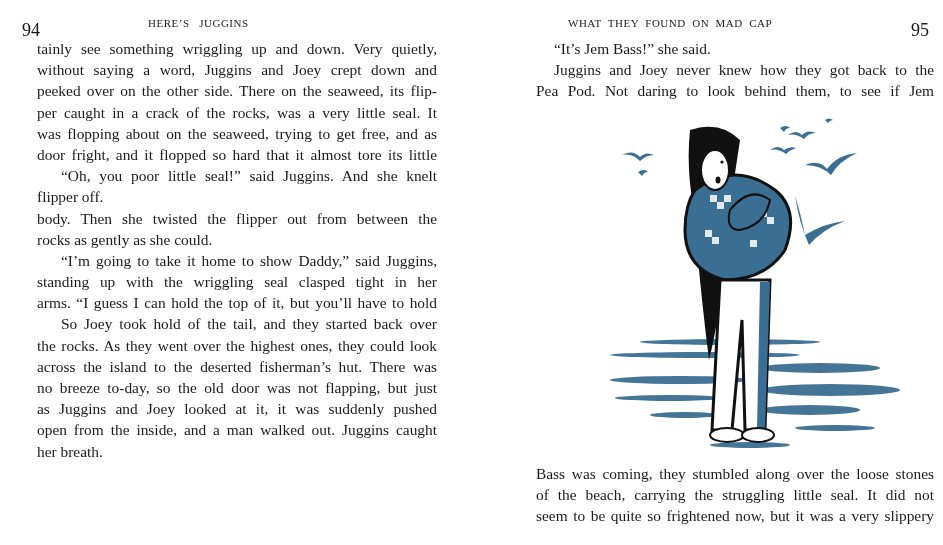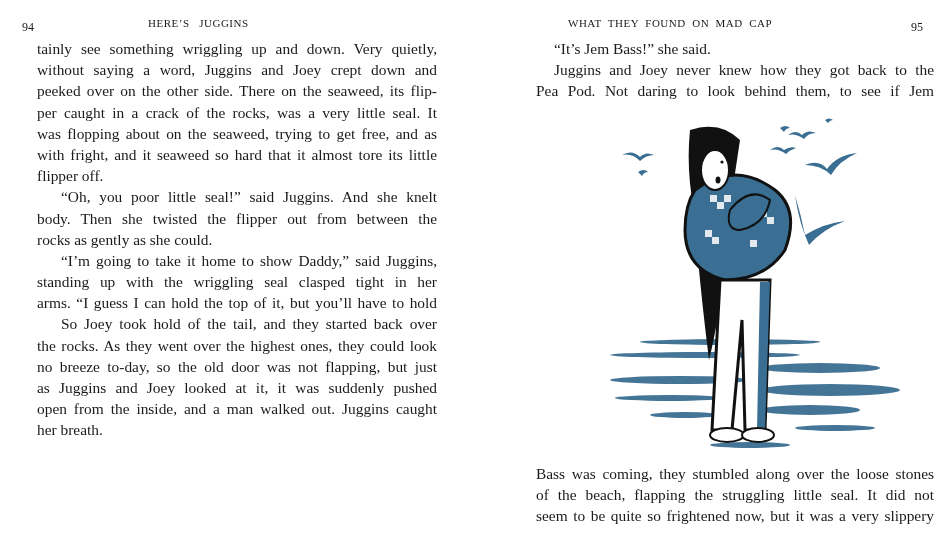--- a/index.html
+++ b/index.html
@@ -2,48 +2,49 @@
 <html><head>
 <meta charset="utf-8">
 <style>
   html, body { margin:0; padding:0; background:#ffffff; }
   body { width:943px; height:545px; position:relative; overflow:hidden;
          font-family:"Liberation Serif", "DejaVu Serif", serif; color:#1a1a1a; }
   .page { position:absolute; top:0; height:545px; }
   .page-left { left:0; width:470px; }
   .page-right { left:470px; width:473px; }
   .runhead { position:absolute; top:17px; font-size:11px; letter-spacing:0.5px; }
-  .folio { position:absolute; top:20px; font-size:12px; }
+  .folio { position:absolute; top:20px; font-size:18px; }
   .para { position:absolute; font-size:15.4px; line-height:21.2px; margin:0; text-align:justify; }
   .line { display:block; height:21.2px; white-space:nowrap; text-align-last:justify; }
   .line.last { text-align-last:left; }
   .illustration { position:absolute; left:140px; top:110px; width:300px; height:345px; }
 </style>
 </head>
 <body>
 
 <div class="page page-left">
   <div class="folio" style="left:22px;">94</div>
   <div class="runhead" style="left:148px; white-space:pre;">HERE’S   JUGGINS</div>
   <div class="para" style="left:37px; top:38px; width:400px;">
     <span class="line">tainly see something wriggling up and down. Very quietly,</span>
     <span class="line">without saying a word, Juggins and Joey crept down and</span>
     <span class="line">peeked over on the other side. There on the seaweed, its flip-</span>
     <span class="line">per caught in a crack of the rocks, was a very little seal. It</span>
     <span class="line">was flopping about on the seaweed, trying to get free, and as</span>
-    <span class="line">with fright, and it seaweed so hard that it almost tore its little</span>
+    <span class="line">door fright, and it flopped so hard that it almost tore its little</span>
+    <span class="line" style="padding-left:24px;">“Oh, you poor little seal!” said Juggins. And she knelt</span>
     <span class="line last">flipper off.</span>
-    <span class="line" style="padding-left:24px;">“Oh, you poor little seal!” said Juggins. And she knelt</span>
     <span class="line">body. Then she twisted the flipper out from between the</span>
     <span class="line last">rocks as gently as she could.</span>
     <span class="line" style="padding-left:24px;">“I’m going to take it home to show Daddy,” said Juggins,</span>
     <span class="line">standing up with the wriggling seal clasped tight in her</span>
     <span class="line">arms. “I guess I can hold the top of it, but you’ll have to hold</span>
     <span class="line" style="padding-left:24px;">So Joey took hold of the tail, and they started back over</span>
     <span class="line">the rocks. As they went over the highest ones, they could look</span>
+    <span class="line">across the island to the deserted fisherman’s hut. There was</span>
     <span class="line">no breeze to-day, so the old door was not flapping, but just</span>
     <span class="line">as Juggins and Joey looked at it, it was suddenly pushed</span>
     <span class="line">open from the inside, and a man walked out. Juggins caught</span>
     <span class="line last">her breath.</span>
   </div>
 </div>
 
 <div class="page page-right">
   <div class="runhead" style="left:98px; white-space:pre;">WHAT  THEY  FOUND  ON  MAD  CAP</div>
   <div class="folio" style="left:441px;">95</div>
@@ -102,16 +103,16 @@
 
     <path d="M110 170 l50 0 l-5 150 l-20 0 l-3 -110 l-10 110 l-20 0z" fill="#fff" stroke="#111" stroke-width="3"></path>
     <path d="M150 172 l10 0 l-5 148 l-8 0z" fill="#3a6e92"></path>
 
     <ellipse cx="117" cy="325" rx="17" ry="7" fill="#fff" stroke="#111" stroke-width="2"></ellipse>
     <ellipse cx="148" cy="325" rx="16" ry="7" fill="#fff" stroke="#111" stroke-width="2"></ellipse>
   </svg>
 
   <div class="para" style="left:66px; top:463px; width:398px;">
     <span class="line">Bass was coming, they stumbled along over the loose stones</span>
-    <span class="line">of the beach, flapping the struggling little seal. It did not</span>
+    <span class="line">of the beach, carrying the struggling little seal. It did not</span>
     <span class="line">seem to be quite so frightened now, but it was a very slippery</span>
   </div>
 </div>
 
 </body></html>

